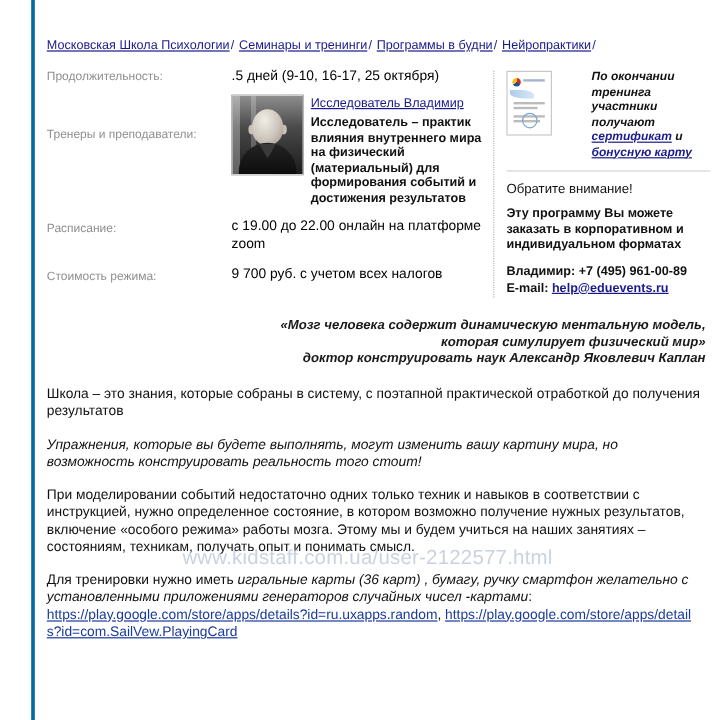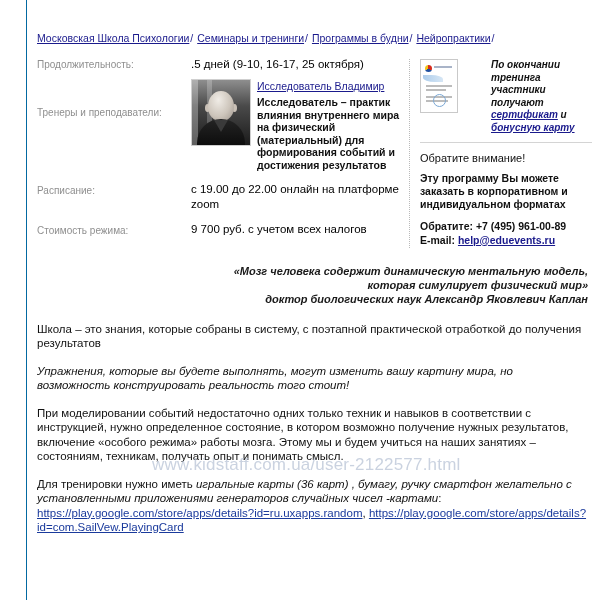--- a/index.html
+++ b/index.html
@@ -19,21 +19,21 @@
     width: 600px;
     height: 600px;
     box-sizing: border-box;
   }
   .content {
     position: absolute;
     left: 26px;
     top: 0;
     width: 574px;
     height: 600px;
-    border-left: 1px solid #0369a1;
+    border-left: 3px solid #0369a1;
     box-sizing: border-box;
     padding: 0 8px 0 10px;
   }
 
   
   .breadcrumb {
     margin-top: 31px;
     font-size: 10.5px;
     color: #1a1a8c;
     line-height: 14px;
@@ -402,36 +402,36 @@
           </div>
           <div class="cert-text">
             <span>По окончании тренинга участники получают </span><a href="#">сертификат</a><span> и </span><a href="#">бонусную карту</a>
           </div>
         </div>
 
         <div class="note-title">Обратите внимание!</div>
         <div class="note-body">Эту программу Вы можете заказать в корпоративном и индивидуальном форматах</div>
         <div class="contact">
           <div>
-            <span>Обратите:</span>
+            <span>Владимир:</span>
             <span>+7 (495) 961-00-89</span>
           </div>
           <div>
             <span>E-mail:</span>
             <a href="#">help@eduevents.ru</a>
           </div>
         </div>
       </div>
     </div>
 
 
     <div class="quote">
       <div>«Мозг человека содержит динамическую ментальную модель,</div>
       <div>которая симулирует физический мир»</div>
-      <div>доктор биологических наук Александр Яковлевич Каплан</div>
+      <div>доктор конструировать наук Александр Яковлевич Каплан</div>
     </div>
 
     <div class="body-text">
       <div class="para">Школа – это знания, которые собраны в систему, с поэтапной практической отработкой до получения результатов</div>
       <div class="para italic">Упражнения, которые вы будете выполнять, могут изменить вашу картину мира, но возможность конструировать реальность того стоит!</div>
       <div class="para">При моделировании событий недостаточно одних только техник и навыков в соответствии с инструкцией, нужно определенное состояние, в котором возможно получение нужных результатов, включение «особого режима» работы мозга. Этому мы и будем учиться на наших занятиях – состояниям, техникам, получать опыт и понимать смысл.</div>
       <div class="para">
         <span>Для тренировки нужно иметь </span><em>игральные карты (36 карт) , бумагу, ручку смартфон желательно с установленными приложениями генераторов случайных чисел -картами</em><span>:</span><br>
         <a href="#">https://play.google.com/store/apps/details?id=ru.uxapps.random</a><span>, </span><a href="#">https://play.google.com/store/apps/details?id=com.SailVew.PlayingCard</a>
       </div>

